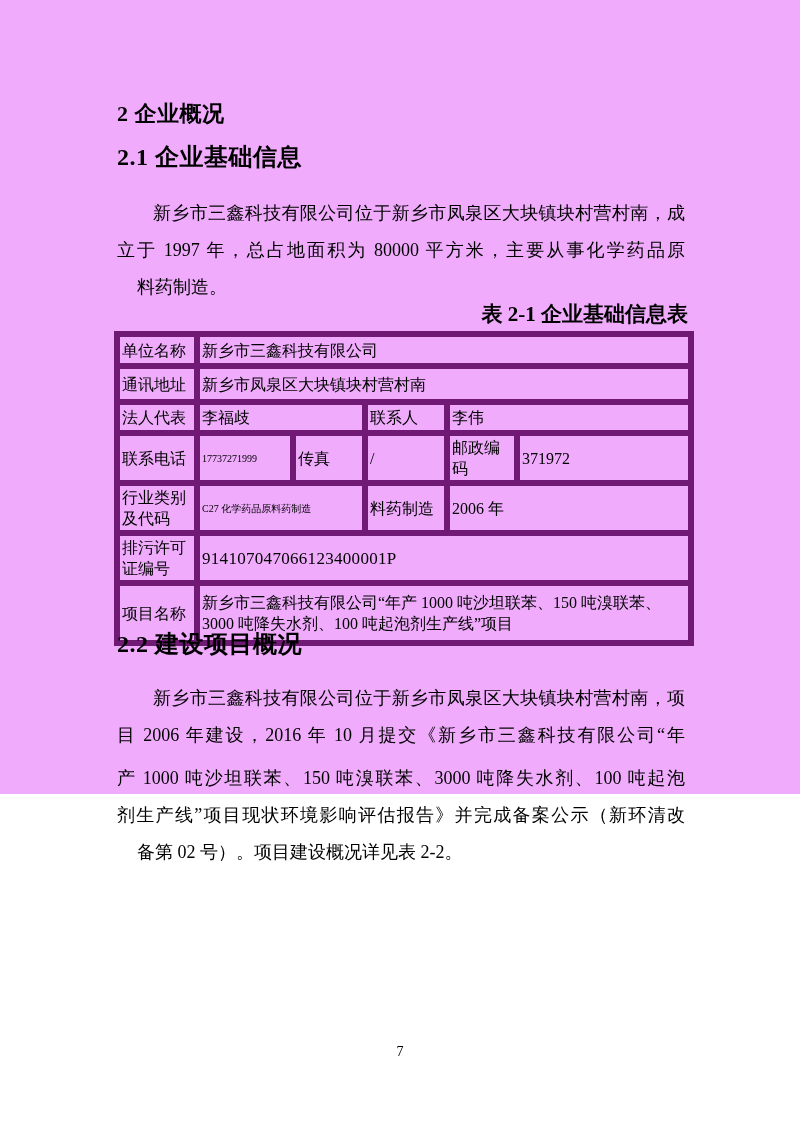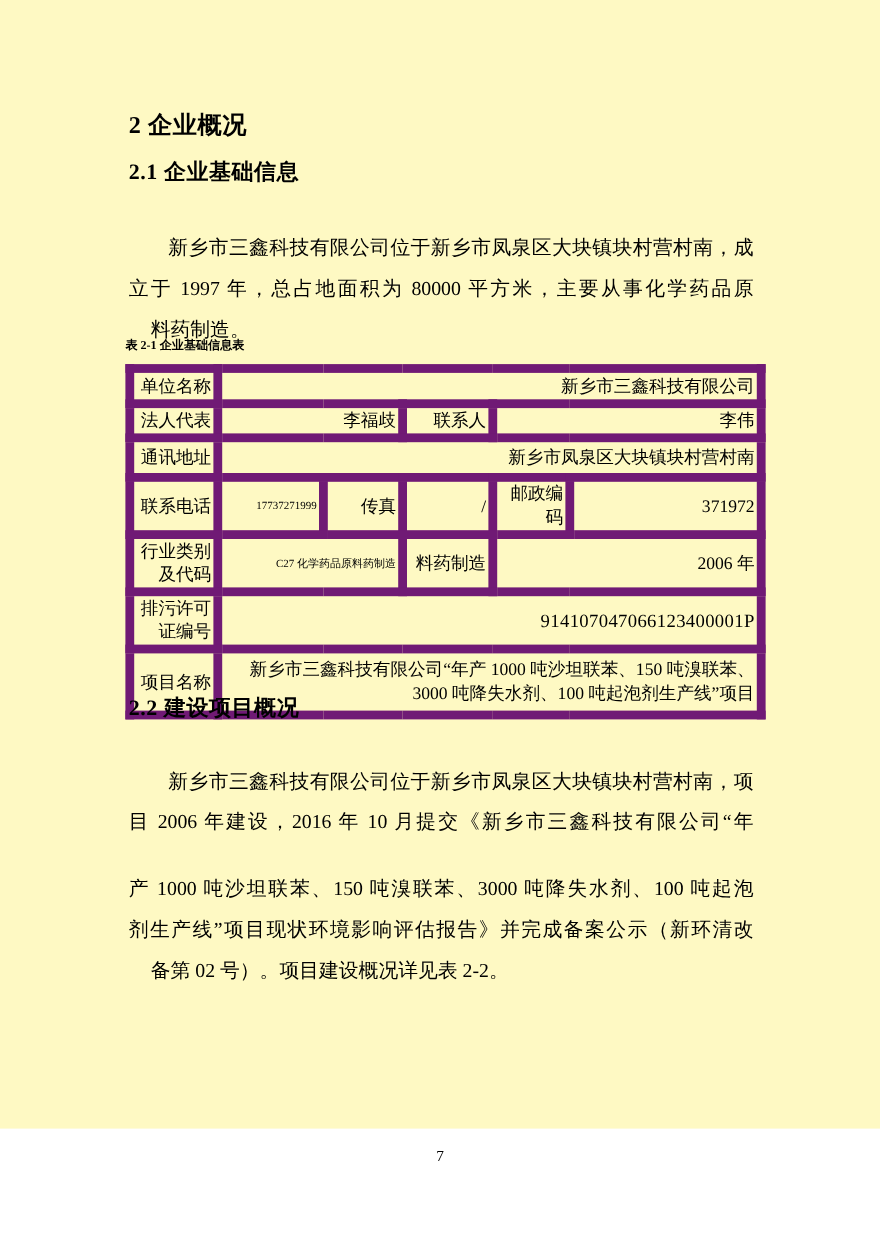--- a/index.html
+++ b/index.html
@@ -4,63 +4,63 @@
 <style>
   * { margin: 0; padding: 0; box-sizing: border-box; }
   html, body { background: #ffffff; }
   body {
     width: 800px; height: 1131px;
     font-family: "Liberation Serif", "DejaVu Serif", serif;
     color: #000000;
     position: relative;
     overflow: hidden;
   }
-  .page { position: absolute; left: 0; top: 0; width: 800px; height: 1026px; background: #fef9c3; }
+  .page { position: absolute; left: 0; top: 0; width: 800px; height: 794px; background: #f0abfc; }
 
   .h1 {
     position: absolute; left: 117px; top: 100px; width: 568px;
     font-size: 22px; font-weight: 700; line-height: 28px;
     letter-spacing: 0.5px;
   }
   .h2 {
     position: absolute; left: 117px; width: 568px;
-    font-size: 20px; font-weight: 700; line-height: 26px;
+    font-size: 24px; font-weight: 700; line-height: 26px;
     letter-spacing: 0.5px;
   }
   .h2.s1 { top: 144px; }
   .h2.s2 { top: 631px; }
 
   .para { position: absolute; left: 117px; width: 568px; font-size: 18px; }
   .para.p1 { top: 195px; }
   .para.p2 { top: 680px; }
   .ln {
     line-height: 37px;
     text-align: justify;
     text-align-last: justify;
     white-space: nowrap;
   }
   .ln.lastline { text-align-last: left; margin-left: 20px; }
-  .ln.indent { text-indent: 2em; margin-top: 12px; }
-  .ln.gap { margin-top: 24px; }
+  .ln.indent { text-indent: 2em; }
+  .ln.gap { margin-top: 6px; }
 
   .tbl-caption {
     position: absolute; left: 114px; top: 303px; width: 574px;
-    font-size: 11px; font-weight: 700; text-align: left; line-height: 22px;
+    font-size: 21px; font-weight: 700; text-align: right; line-height: 22px;
   }
 
   table.info {
     position: absolute; left: 114px; top: 331px;
     width: 574px;
     border-collapse: collapse;
     table-layout: fixed;
     font-size: 16px;
   }
   table.info td {
-    border: 8px solid #701a75;
-    text-align: right;
+    border: 6px solid #701a75;
+    text-align: left;
     vertical-align: middle;
     padding: 1px 2px;
     line-height: 21px;
   }
   td.c27 { white-space: nowrap; font-size: 10px; }
   td.phone { font-size: 10px; padding: 1px 0; margin-top: 48px; }
   td.permit { font-size: 17px; letter-spacing: 0.3px; }
   td.project { font-size: 16px; line-height: 24px; padding: 4px 8px; }
 
   .footer-pageno {
@@ -92,29 +92,29 @@
         <col style="width:72px">
       <col style="width:82px">
         <col style="width:70px">
         <col style="width:174px">
     </colgroup>
     <tbody>
         <tr style="height:32px">
       <td>单位名称</td>
       <td colspan="5">新乡市三鑫科技有限公司</td>
     </tr>
+    <tr style="height:36px">
+      <td>通讯地址</td>
+      <td colspan="5">新乡市凤泉区大块镇块村营村南</td>
+    </tr>
     <tr style="height:31px">
       <td>法人代表</td>
       <td colspan="2">李福歧</td>
       <td>联系人</td>
       <td colspan="2">李伟</td>
-    </tr>
-    <tr style="height:36px">
-      <td>通讯地址</td>
-      <td colspan="5">新乡市凤泉区大块镇块村营村南</td>
     </tr>
     <tr style="height:35px">
       <td>联系电话</td>
       <td class="phone">17737271999</td>
       <td>传真</td>
       <td>/</td>
       <td>邮政编码</td>
       <td>371972</td>
     </tr>
     <tr style="height:46px">

